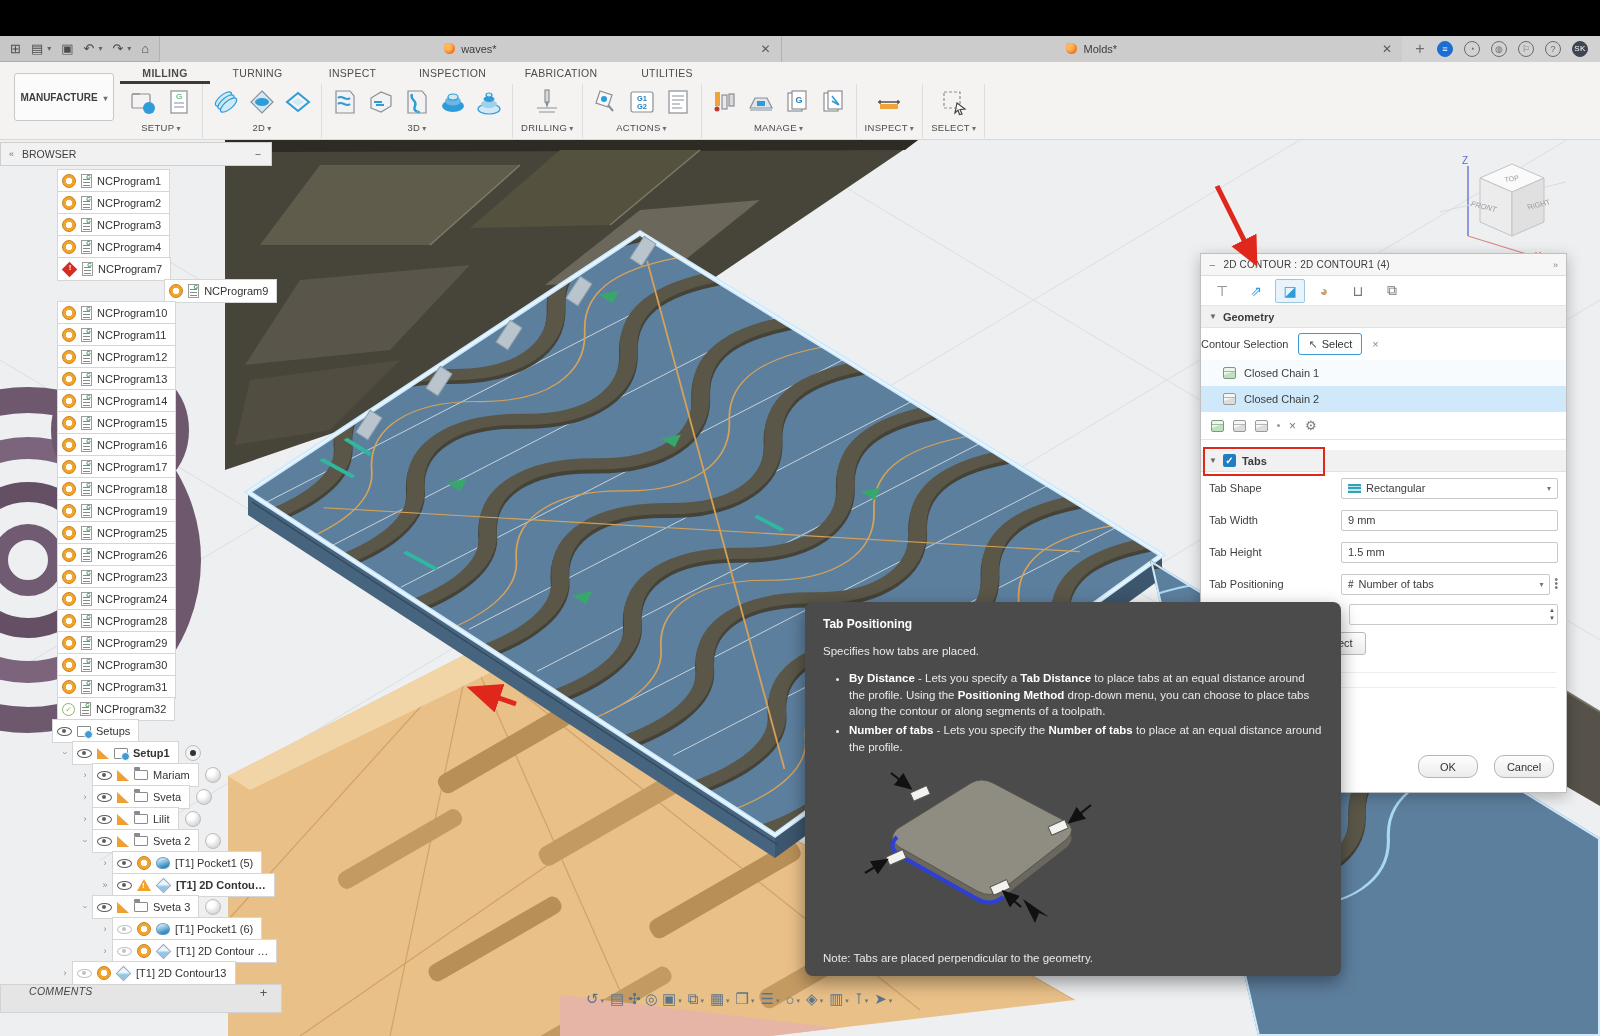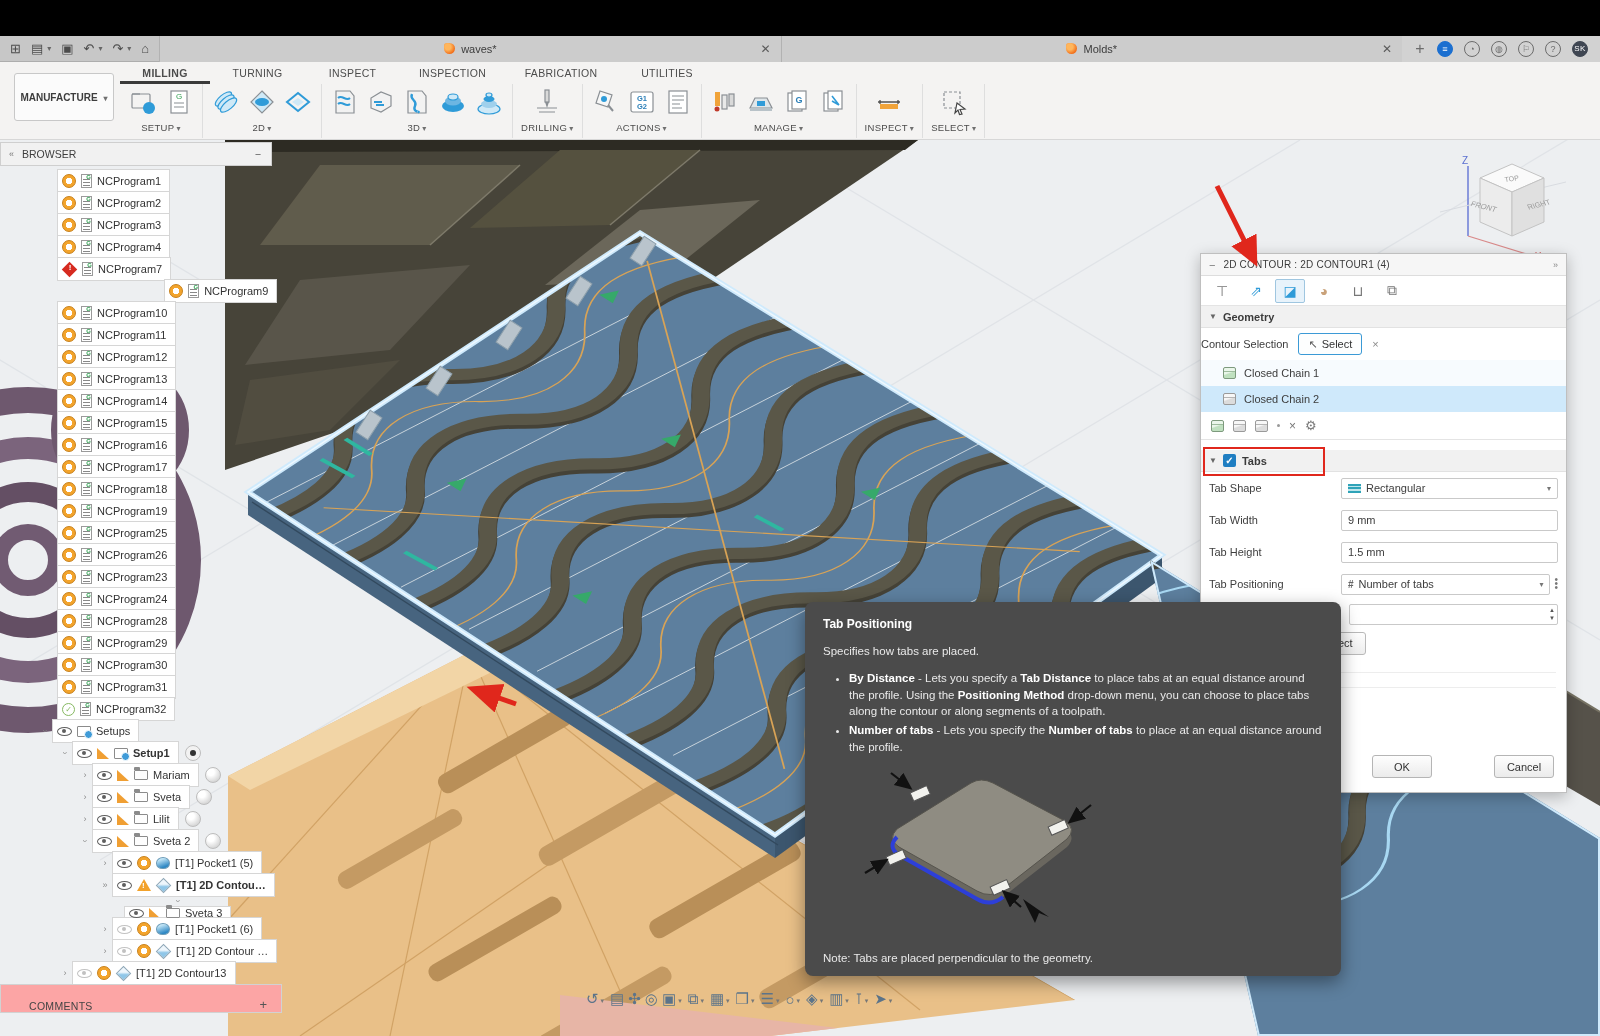--- a/index.html
+++ b/index.html
@@ -93,22 +93,22 @@
   .ic-diamond { width:11px; height:11px; transform:rotate(45deg); margin:0 2px;
                 background:linear-gradient(135deg,#eef6fc 40%,#8fc6e8 60%); border:1px solid #8fa8b8; }
   .ic-cube { width:13px; height:12px; border:1px solid #7d9a7d; border-radius:2px;
              background:linear-gradient(160deg,#eaf6ea 45%,#bfe0bf 55%); position:relative; }
   .ic-cube::after { content:""; position:absolute; left:0; right:0; top:3px; height:1px; background:#9dbb9d; }
   .ic-cube.gray { border-color:#9a9a9a; background:linear-gradient(160deg,#f7f7f7 45%,#dcdcdc 55%); }
   .ic-cube.gray::after { background:#b5b5b5; }
   .ic-gear { color:#7a7a7a; font-size:13px; }
 
   
-  #comments { position:absolute; left:0; top:984px; width:282px; height:29px; background:#fca5a5;
-              border:1px solid #d2d2d2; display:flex; align-items:flex-end; font-size:10.5px; color:#444; z-index:6; }
+  #comments { position:absolute; left:0; top:984px; width:282px; height:29px; background:#e5e5e5;
+              border:1px solid #d2d2d2; display:flex; align-items:flex-start; font-size:10.5px; color:#444; z-index:6;font-style:italic; }
   #comments span.lbl { margin-left:28px; letter-spacing:.3px; }
   #comments .plus { margin-left:auto; margin-right:14px; color:#555; font-size:13px; }
 
   
   #navbar { position:absolute; left:586px; top:986px; height:26px; display:flex; align-items:center; gap:4px; z-index:5; }
   .nav-i { font-size:15px; color:#5c748a; }
   .nav-c { font-size:7px; color:#777; margin:4px 2px 0 -2px; }
 
   
   #viewcube { position:absolute; left:1438px; top:152px; width:130px; height:110px; z-index:5; }
@@ -146,23 +146,23 @@
   .shape-ic { width:13px; height:9px; background:repeating-linear-gradient(#2fa3b8 0 2px, #bfe6ec 2px 3.5px); flex:none; }
   .num-ic { color:#666; font-size:10px; font-weight:bold; }
   .kebab { color:#777; font-size:10px; letter-spacing:0; margin-left:4px; line-height:4px; }
   #spin-row { height:28px; display:flex; align-items:center; padding:0 8px; }
   #spin-box { margin-left:140px; flex:1; height:21px; border:1px solid #c9c9c9; border-radius:2px; position:relative; background:#fff;}
   .spin-btns { position:absolute; right:2px; top:1px; display:flex; flex-direction:column; font-size:6px; color:#555; line-height:8px; }
   #tabpos-select { margin-left:108px; border:1px solid #b9b9b9; background:linear-gradient(#fefefe,#ededed);
                    border-radius:3px; height:23px; padding:0 12px; font-size:11px; color:#333; display:inline-flex; align-items:center; }
   .sep-line { height:1px; background:#ededed; margin:14px 10px 0 10px; }
   #dlg-footer { position:absolute; right:12px; bottom:14px; display:flex; gap:16px; }
-  .btn { min-width:60px; height:23px; border:1px solid #b5b5b5; border-radius:3px;
+  .btn { min-width:60px; height:23px; border:1px solid #b5b5b5; border-radius:10px;
          background:linear-gradient(#fefefe,#ebebeb); font-size:11px; color:#333;
-         display:flex; align-items:center; justify-content:center;margin-left:46px; }
+         display:flex; align-items:center; justify-content:center; }
 
   
   #tooltip { position:absolute; left:805px; top:602px; width:536px; height:374px; background:#4b4b4b;
              border-radius:8px; box-shadow:0 6px 18px rgba(0,0,0,.4); z-index:30; color:#e9e9e9;
              font-size:11.5px; padding:14px 18px; line-height:1.45; }
   #tooltip h4 { font-size:12px; color:#fff; margin-bottom:10px; }
   #tooltip ul { margin:10px 0 0 26px; }
   #tooltip li { margin-bottom:2px; }
   #tooltip .b { font-weight:bold; color:#fff; }
   #tt-note { position:absolute; left:18px; bottom:9px; }
@@ -832,21 +832,21 @@
     </div>
     <div class="brow" style="margin-left: 98px;">
       <span class="tchev">»</span>
       <div class="chip bold">
         <span class="ic ic-eye"></span>
         <span class="ic ic-warn"></span>
         <span class="ic ic-diamond"></span>
         <span>[T1] 2D Contou…</span>
       </div>
     </div>
-    <div class="brow" style="margin-left: 78px; flex-direction: column;">
+    <div class="brow" style="margin-left: 78px;">
       <span class="tchev open">›</span>
       <div class="chip">
         <span class="ic ic-eye"></span>
         <span class="ic ic-tri"></span>
         <span class="ic ic-folder"></span>
         <span>Sveta 3</span>
       </div>
       <span class="bubble"></span>
     </div>
     <div class="brow" style="margin-left: 98px;">

